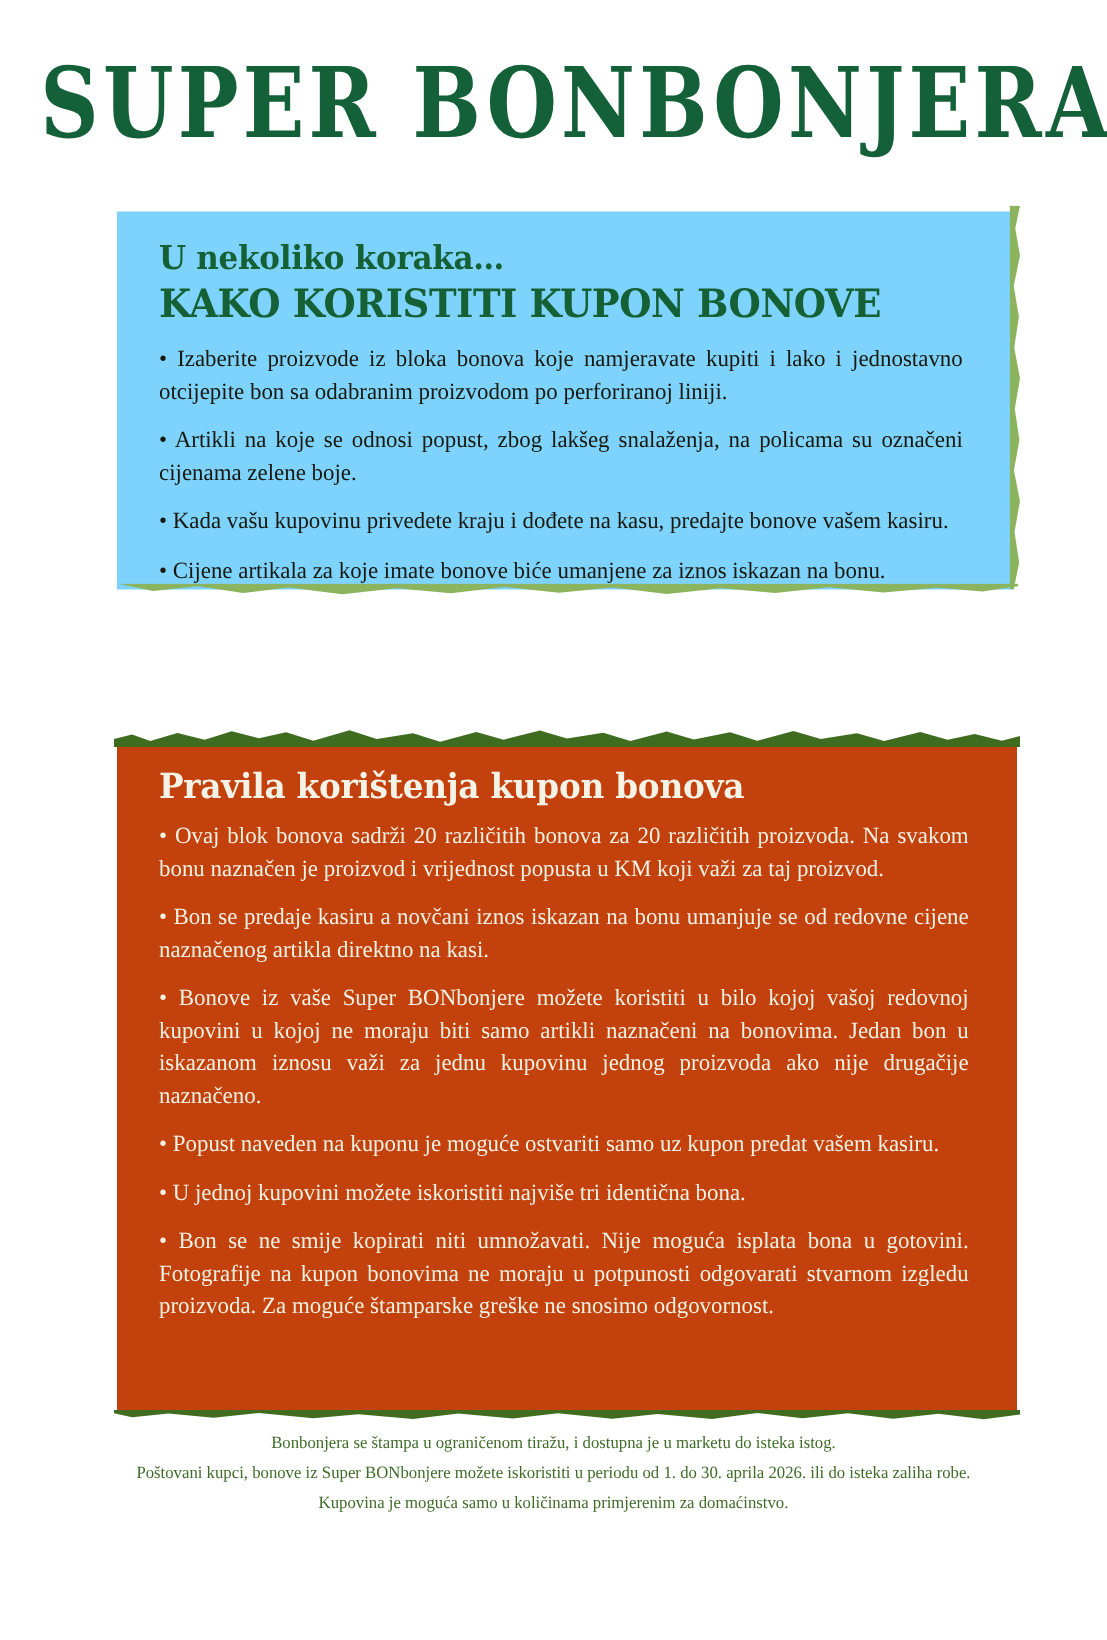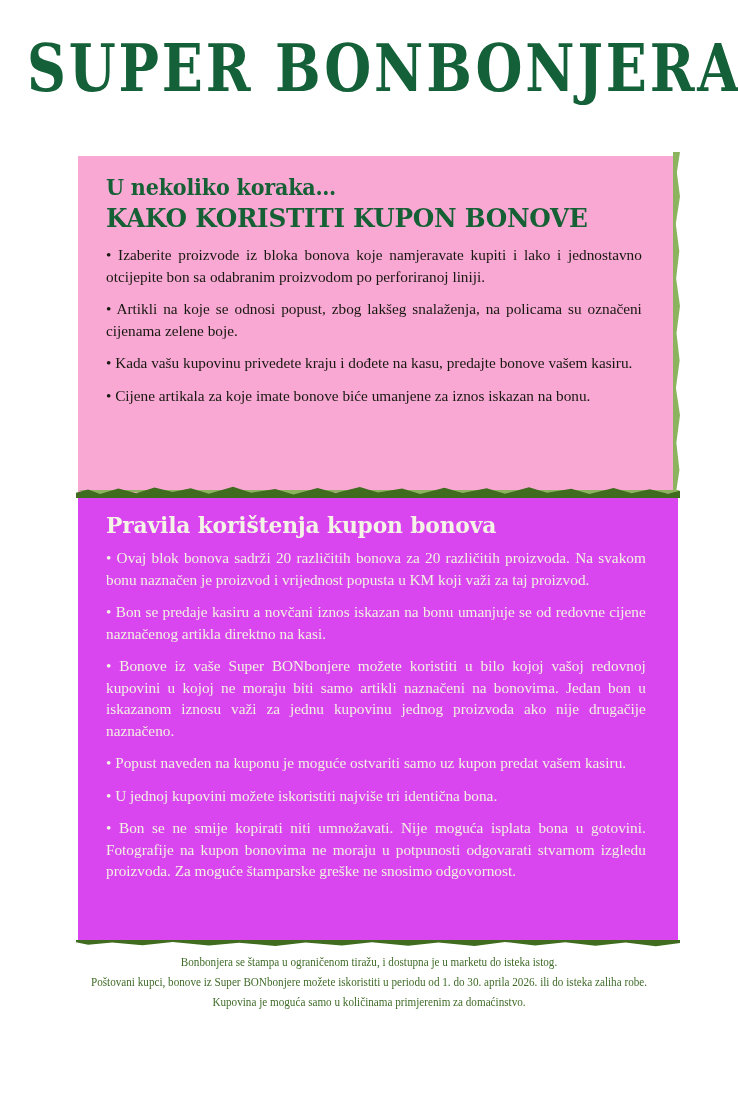--- a/index.html
+++ b/index.html
@@ -35,25 +35,24 @@
     transform-origin: center top;
     white-space: nowrap;
   }
 
   
   .block-light {
     position: absolute;
     left: 78px;
     top: 141px;
     width: 598px;
-    height: 338px;
-    background: #f9a8d4;
+    height: 252px;
+    background: #7dd3fc;
     box-sizing: border-box;
     padding: 18px 26px 10px 28px;
-    margin-top: 15px;
   }
   
   .block-light::before {
     content: "";
     position: absolute;
     left: 0; right: -3px; bottom: -5px;
     height: 9px;
     background: #8CB45F;
     clip-path: polygon(
       0% 0%, 4% 55%, 9% 20%, 14% 70%, 19% 30%, 25% 80%, 31% 35%,
@@ -107,21 +106,21 @@
   }
   .para-dark:last-child { margin-bottom: 0; }
 
   
   .block-dark {
     position: absolute;
     left: 78px;
     top: 495px;
     width: 600px;
     height: 447px;
-    background: #d946ef;
+    background: #c2410c;
     box-sizing: border-box;
     padding: 16px 24px 10px 28px;
   }
   .block-dark .torn-top {
     position: absolute;
     left: -2px; right: -2px; top: -11px;
     height: 14px;
     background: #3F6C1E;
     clip-path: polygon(
       0% 100%, 0% 62%, 2% 40%, 4% 72%, 7% 33%, 10% 66%, 13% 25%,

